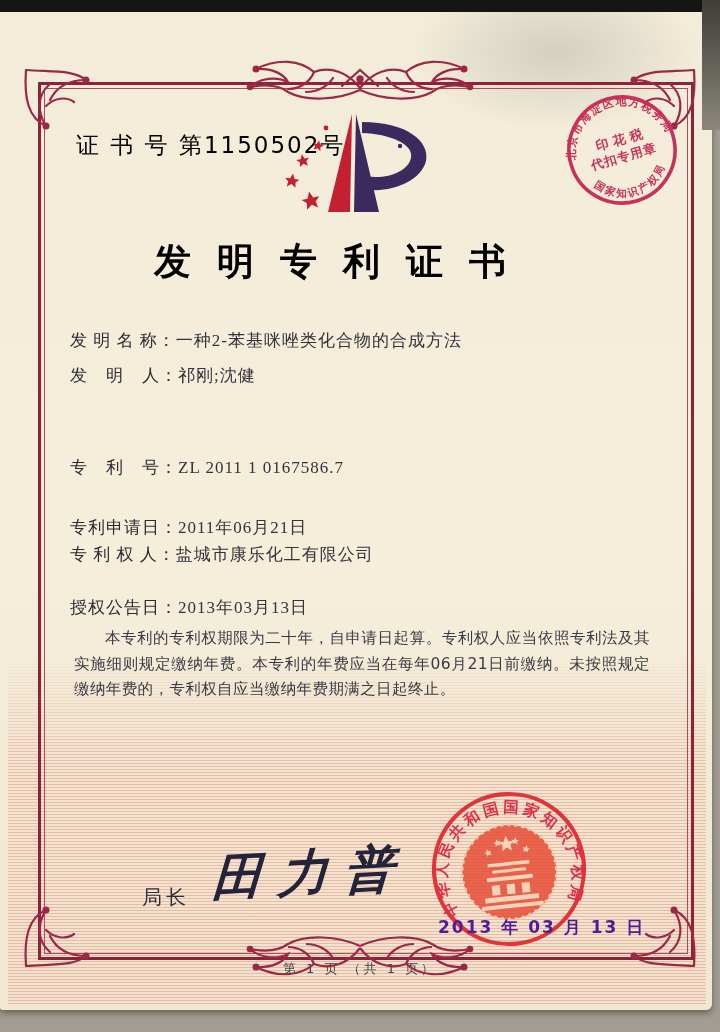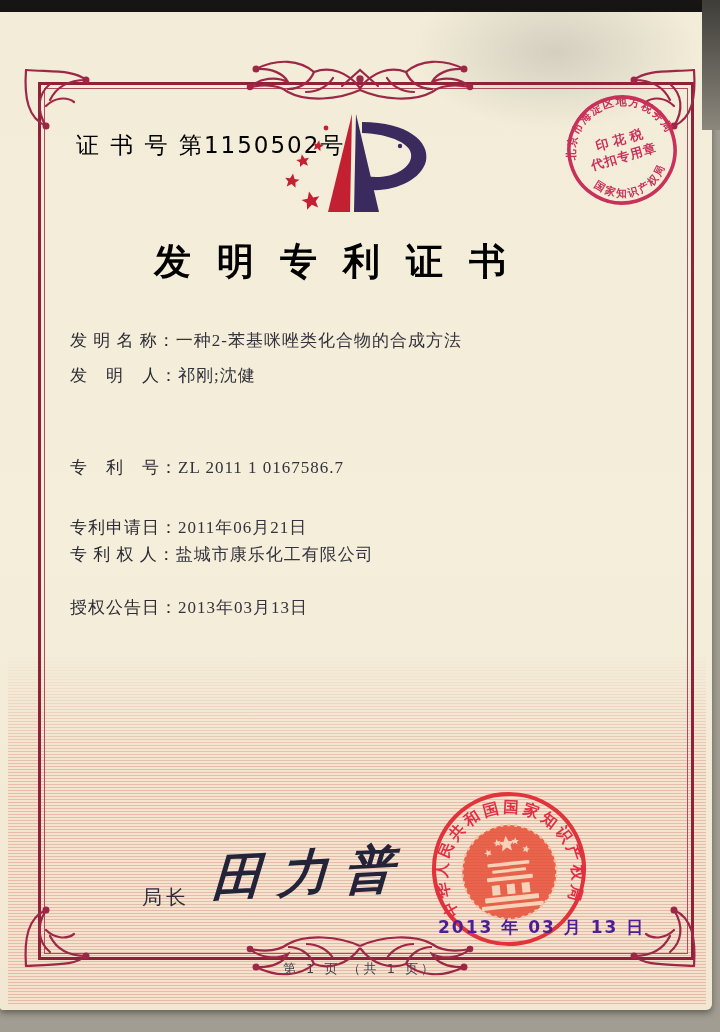--- a/index.html
+++ b/index.html
@@ -173,20 +173,21 @@
   <span class="lab">专利申请日：</span><span class="val">2011年06月21日</span>
 </div>
 <div class="abs field" style="top:543px">
   <span class="lab">专 利 权 人：</span><span class="val">盐城市康乐化工有限公司</span>
 </div>
 <div class="abs field" style="top:596px">
   <span class="lab">授权公告日：</span><span class="val">2013年03月13日</span>
 </div>
 
 <div class="abs paras">
+  <p>本专利的专利权期限为二十年，自申请日起算。专利权人应当依照专利法及其实施细则规定缴纳年费。本专利的年费应当在每年06月21日前缴纳。未按照规定缴纳年费的，专利权自应当缴纳年费期满之日起终止。</p>
 </div>
 
 <div class="abs sig-title">局长</div>
 <div class="abs sig-name">田力普</div>
 
 <svg class="abs seal-sipo" width="170" height="170" viewBox="0 0 170 170">
   <defs>
     <path id="sealRing" d="M 36,131 A 63 63 0 1 1 134,131" fill="none"></path>
   </defs>
   <circle cx="85" cy="85" r="75" fill="none" stroke="#e02730" stroke-width="4.2"></circle>

